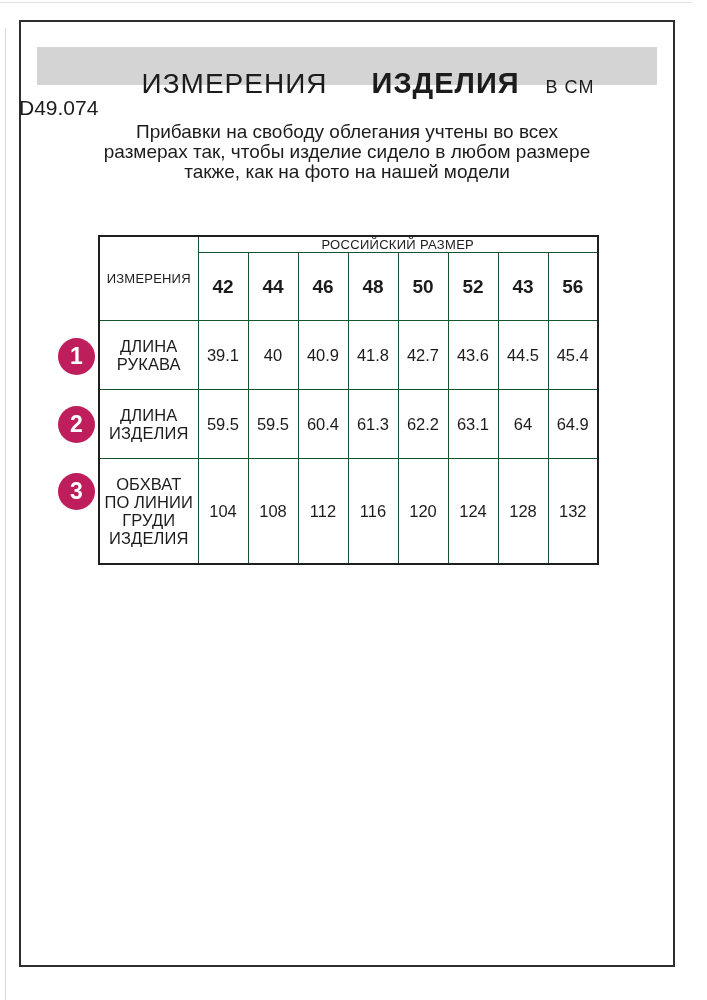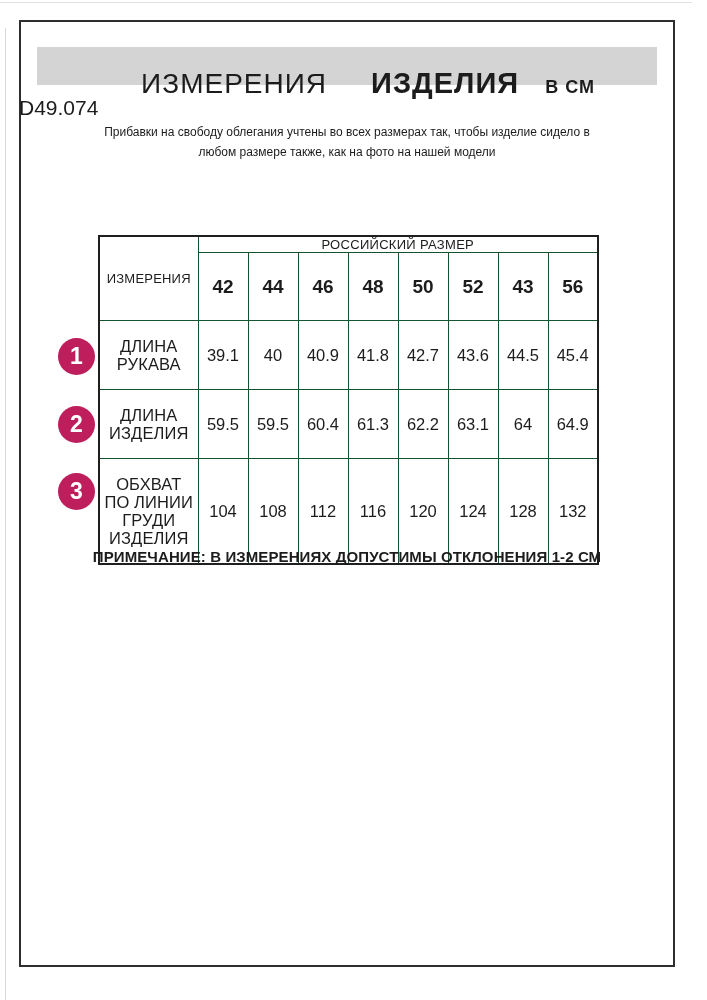--- a/index.html
+++ b/index.html
@@ -28,29 +28,29 @@
   }
 
   .header-bar{
     position:absolute;left:37px;top:47px;width:620px;height:38px;
     background:var(--header-bar);
     display:flex;align-items:baseline;justify-content:center;
     padding-left:42px;padding-top:6px;
   }
   .title-main{font-size:28px;font-weight:400;letter-spacing:1px;line-height:30px;}
   .title-bold{font-size:29px;font-weight:700;letter-spacing:1px;margin-left:44px;line-height:30px;}
-  .title-unit{font-size:18px;font-weight:700;letter-spacing:1px;margin-left:26px;line-height:30px;margin-top:19px;}
+  .title-unit{font-size:18px;font-weight:400;letter-spacing:1px;margin-left:26px;line-height:30px;margin-top:19px;}
 
   .product-code{
     position:absolute;left:19px;top:96px;width:656px;
     text-align:left;font-size:21px;font-weight:400;
   }
   .intro-text{
     position:absolute;left:97px;top:122px;width:500px;
-    text-align:center;font-size:12px;line-height:20px;font-weight:400;
+    text-align:center;font-size:19px;line-height:20px;font-weight:400;
   }
 
   table.size-table{
     position:absolute;left:98px;top:235px;
     border-collapse:collapse;table-layout:fixed;
     border:2px solid #1F1F1F;
   }
   table.size-table th,table.size-table td{
     border:1px solid #14532d;
     text-align:center;vertical-align:middle;
@@ -159,14 +159,13 @@
         <td>128</td>
         <td>132</td>
       </tr>
     </tbody>
   </table>
 
   <div class="num-badge b1">1</div>
   <div class="num-badge b2">2</div>
   <div class="num-badge b3">3</div>
 
-  <div class="note-text">ПРИМЕЧАНИЕ: В ИЗМЕРЕНИЯХ ДОПУСТИМЫ ОТКЛОНЕНИЯ 1-2 СМ</div>
 </div>
 
 </body></html>

